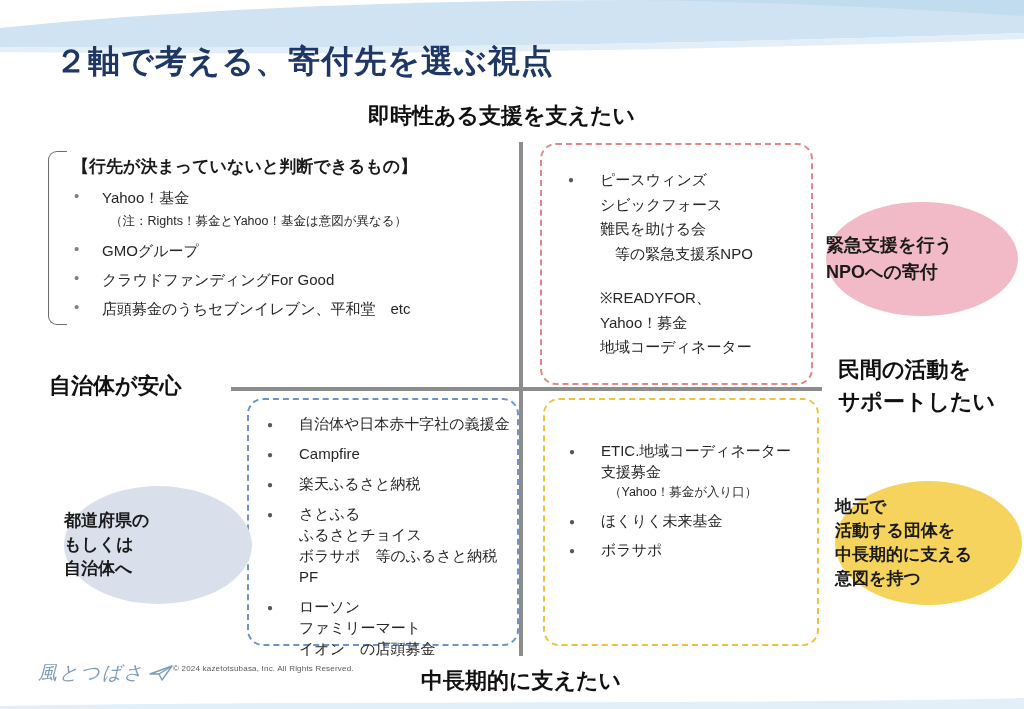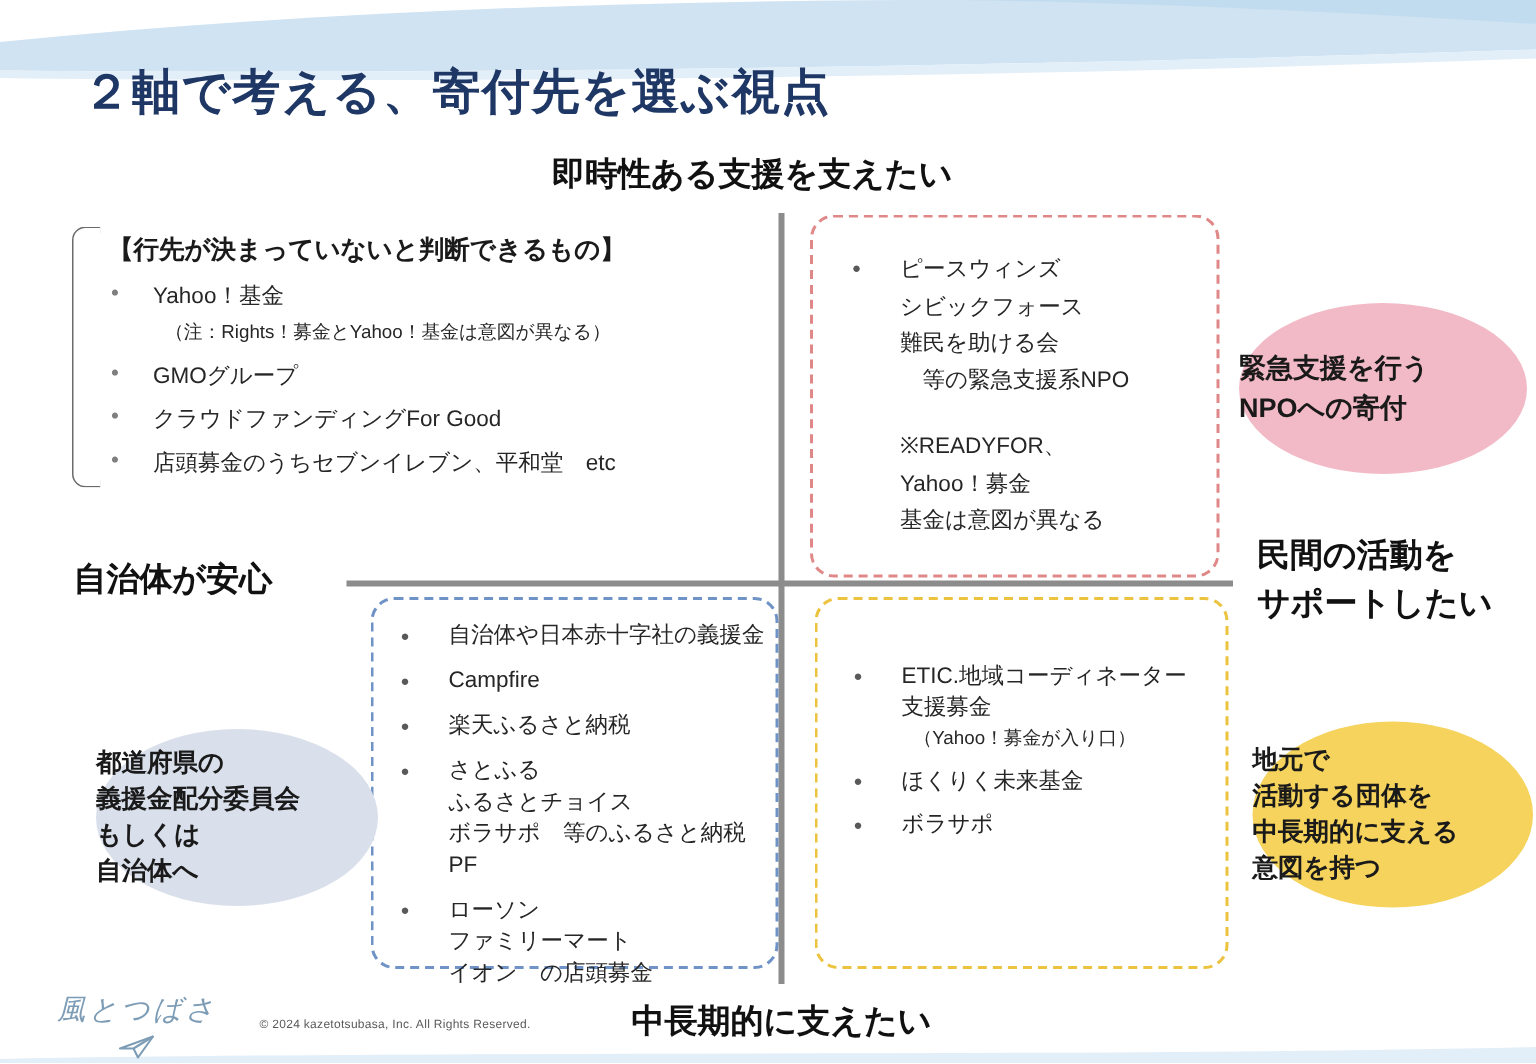--- a/index.html
+++ b/index.html
@@ -55,22 +55,22 @@
   .ellipse{position:absolute;border-radius:50%;display:flex;flex-direction:column;justify-content:center;
            text-align:left;font-weight:bold;color:#1a1a1a;}
   #ellipse-pink{left:826px;top:202px;width:192px;height:114px;background:var(--ellipse-pink,#f2bac6);
                 font-size:18px;line-height:1.5;}
   #ellipse-blue{left:64px;top:486px;width:188px;height:118px;background:var(--ellipse-blue,#d9dfeb);
                 font-size:17px;line-height:1.42;}
   #ellipse-yellow{left:835px;top:481px;width:187px;height:124px;background:var(--ellipse-yellow,#f5d35c);
                   font-size:17px;line-height:1.42;}
 
   .logo{position:absolute;left:38px;top:660px;font-family:"DejaVu Serif",serif;font-style:italic;
-        font-size:19px;color:var(--logo-blue,#7d9cb5);letter-spacing:2px;display:flex;align-items:center;gap:4px;flex-direction:column;}
-  .copyright{position:absolute;left:173px;top:678px;font-size:8px;color:#595959;letter-spacing:.2px;}
+        font-size:19px;color:var(--logo-blue,#7d9cb5);letter-spacing:2px;display:flex;align-items:center;gap:4px;}
+  .copyright{position:absolute;left:173px;top:664px;font-size:8px;color:#595959;letter-spacing:.2px;}
 </style>
 </head>
 <body>
 
 <div class="slide">
 
   <svg class="deco top-wave" width="1024" height="54" viewBox="0 0 1024 54">
     <path d="M0,28 C200,8 420,0 640,0 L1024,0 L1024,33 C700,44 300,50 0,47 Z" fill="#cfe3f2"></path>
     <path d="M640,0 L1024,0 L1024,16 C880,7 760,2 640,0 Z" fill="#bdd9ed" opacity="0.75"></path>
     <path d="M0,47 C300,50 700,44 1024,33 L1024,39 C700,51 300,56 0,52 Z" fill="#e2eef8"></path>
@@ -138,21 +138,21 @@
           <div class="line">難民を助ける会</div>
           <div class="line">　等の緊急支援系NPO</div>
         </span>
       </div>
 
       <div class="item">
         <span class="bullet" style="visibility: hidden;"></span>
         <span class="lines">
           <div class="line">※READYFOR、</div>
           <div class="line">Yahoo！募金</div>
-          <div class="line">基金は意図が異なる</div>
+          <div class="line">地域コーディネーター</div>
         </span>
       </div>
     </div>
 
   <div class="qbox list list-dot" id="box-bl">
 
       <div class="item">
         <span class="bullet"></span>
         <span class="lines">
           <div class="line">自治体や日本赤十字社の義援金</div>
@@ -217,21 +217,20 @@
         </span>
       </div>
     </div>
 
   <div class="ellipse" id="ellipse-pink">
       <div class="tline">緊急支援を行う</div>
       <div class="tline">NPOへの寄付</div>
     </div>
   <div class="ellipse" id="ellipse-blue">
       <div class="tline">都道府県の</div>
-      <div class="tline">義援金配分委員会</div>
       <div class="tline">もしくは</div>
       <div class="tline">自治体へ</div>
     </div>
   <div class="ellipse" id="ellipse-yellow">
       <div class="tline">地元で</div>
       <div class="tline">活動する団体を</div>
       <div class="tline">中長期的に支える</div>
       <div class="tline">意図を持つ</div>
     </div>
 

